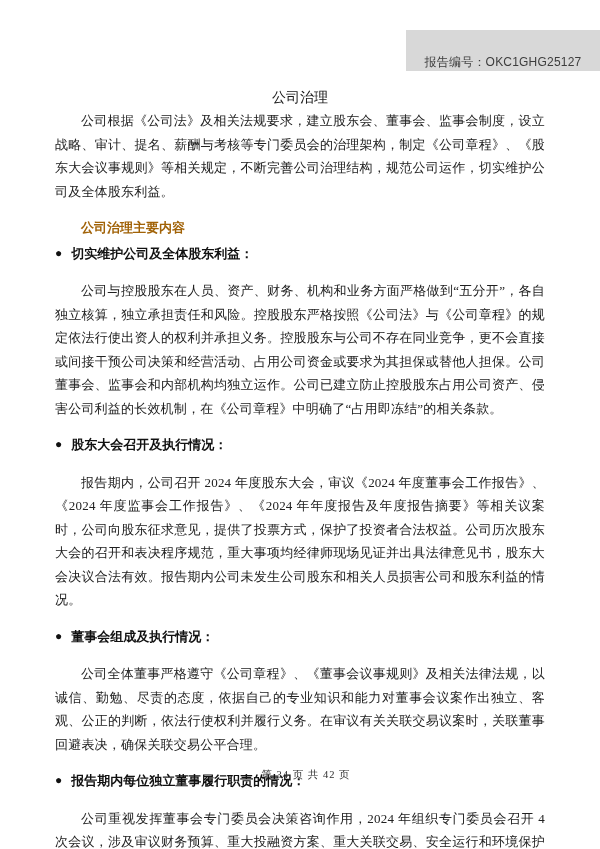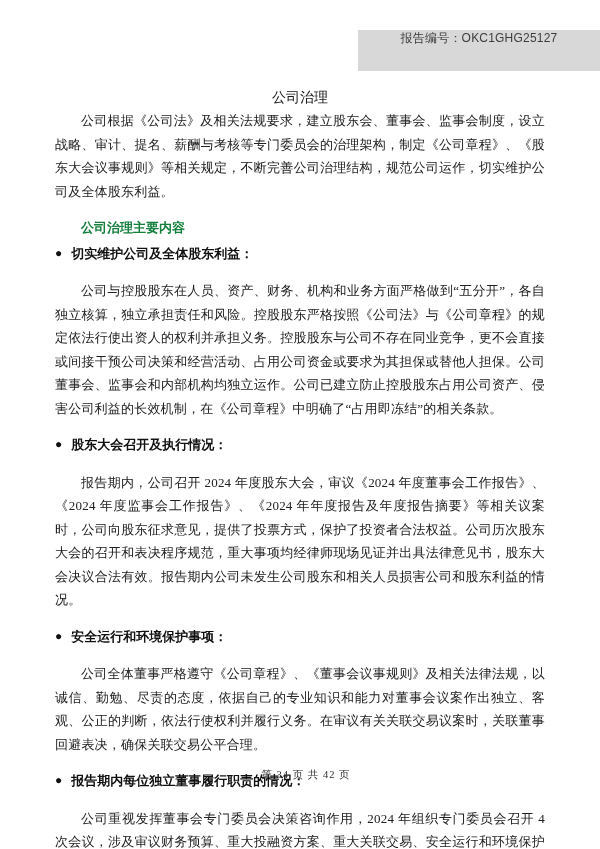--- a/index.html
+++ b/index.html
@@ -9,25 +9,25 @@
     background: #ffffff;
     position: relative;
     font-family: "Liberation Serif", serif;
     color: #212121;
     overflow: hidden;
   }
   .report-badge {
     position: absolute;
     top: 30px;
     right: 0;
-    width: 242px;
+    width: 194px;
     height: 41px;
     background: #d8d8d8;
     display: flex;
-    align-items: flex-start;
+    align-items: flex-end;
     justify-content: center;
     font-family: "Liberation Sans", sans-serif;
     font-size: 12px;
     color: #3d3d3d;
     letter-spacing: 0.2px;
   }
   .page {
     padding: 70px 55px 0 55px;
   }
   .doc-title {
@@ -55,21 +55,21 @@
     margin-top: 3px;
     text-indent: 2em;
     font-family: Liberation Serif, serif;
   }
   .content-heading {
     font-size: 13px;
     line-height: 23.5px;
     font-weight: bold;
     text-indent: 2em;
     margin-top: 2px;
-    color: #15803d;
+    color: #a16207;
   }
   .section { margin-top: 2px; }
   .section-heading {
     font-size: 13px;
     line-height: 23.5px;
     font-weight: bold;
     color: #111;
     display: flex;
     align-items: baseline;
   }
@@ -122,21 +122,21 @@
     <div class="section-heading">
       <span class="bullet">●</span>
       <span>股东大会召开及执行情况：</span>
     </div>
     <p class="body-text section-body">报告期内，公司召开 2024 年度股东大会，审议《2024 年度董事会工作报告》、《2024 年度监事会工作报告》、《2024 年年度报告及年度报告摘要》等相关议案时，公司向股东征求意见，提供了投票方式，保护了投资者合法权益。公司历次股东大会的召开和表决程序规范，重大事项均经律师现场见证并出具法律意见书，股东大会决议合法有效。报告期内公司未发生公司股东和相关人员损害公司和股东利益的情况。</p>
   </div>
 
   <div class="section">
     <div class="section-heading">
       <span class="bullet">●</span>
-      <span>安全运行和环境保护事项：</span>
+      <span>董事会组成及执行情况：</span>
     </div>
     <p class="body-text section-body">公司全体董事严格遵守《公司章程》、《董事会议事规则》及相关法律法规，以诚信、勤勉、尽责的态度，依据自己的专业知识和能力对董事会议案作出独立、客观、公正的判断，依法行使权利并履行义务。在审议有关关联交易议案时，关联董事回避表决，确保关联交易公平合理。</p>
   </div>
 
   <div class="section">
     <div class="section-heading">
       <span class="bullet">●</span>
       <span>报告期内每位独立董事履行职责的情况：</span>
     </div>
     <p class="body-text section-body">公司重视发挥董事会专门委员会决策咨询作用，2024 年组织专门委员会召开 4 次会议，涉及审议财务预算、重大投融资方案、重大关联交易、安全运行和环境保护事项，为董事会科学决策提供了专业咨询意见。</p>

